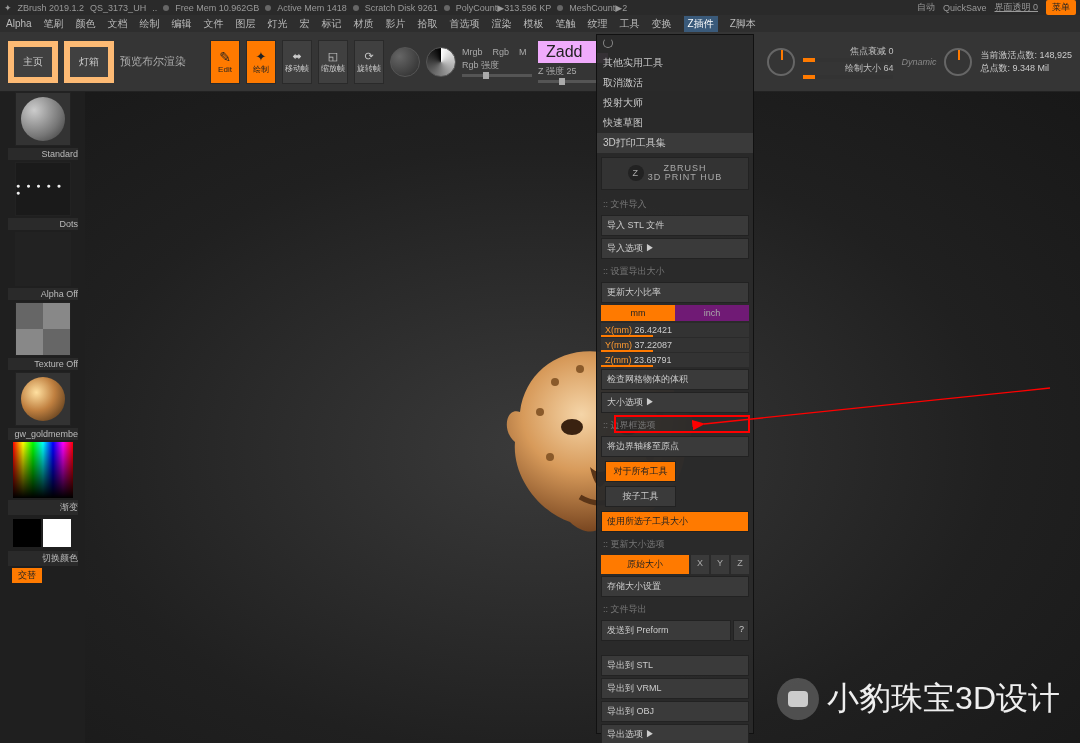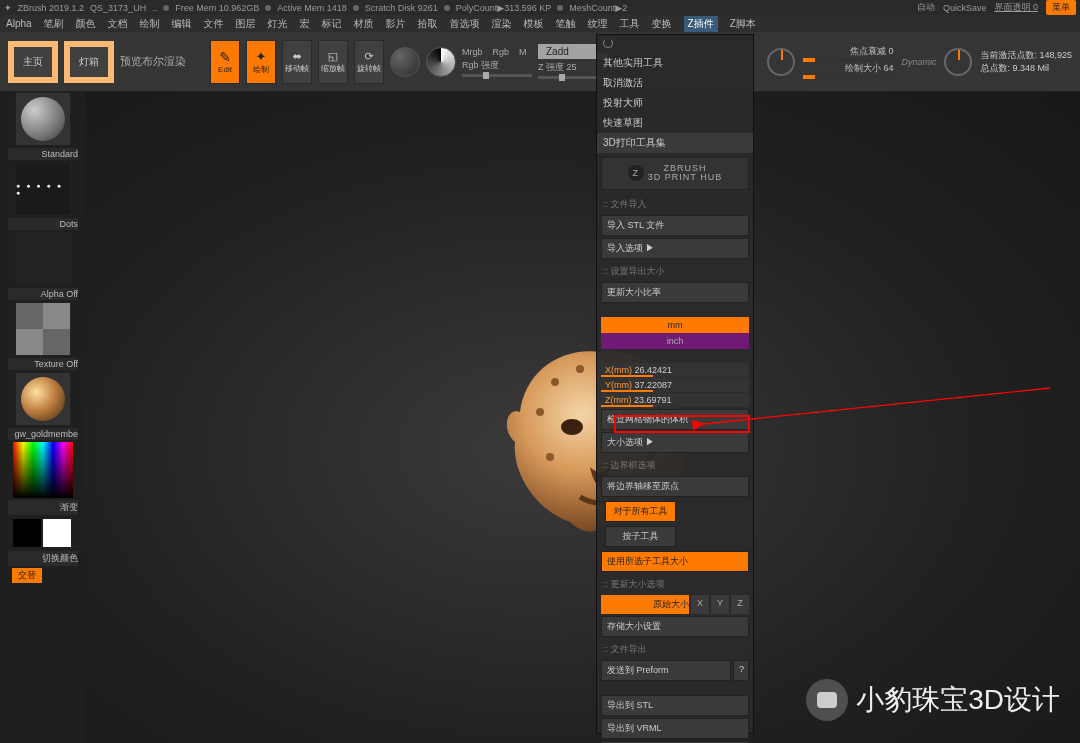--- a/index.html
+++ b/index.html
@@ -13,21 +13,21 @@
   .menubar .active { background: #3a5a7a; color: #fff; padding: 1px 4px; }
   .toolbar { height: 60px; background: #353535; display: flex; align-items: center; padding: 4px 8px; gap: 6px; border-bottom: 1px solid #222; position: relative; }
   .big-btn { width: 50px; height: 42px; background: #404040; border: 6px solid #fdba74; display: flex; align-items: center; justify-content: center; font-size: 10px; color: #ccc; }
   .ico-btn { width: 30px; height: 44px; background: #404040; border: 1px solid #2a2a2a; display: flex; flex-direction: column; align-items: center; justify-content: center; font-size: 8px; color: #ccc; position: relative; }
   .ico-btn.on { background: #ff7a00; color: #222; }
   .circle-btn { width: 30px; height: 30px; border-radius: 50%; background: #333; border: 1px solid #555; }
   .slider-group { display: flex; flex-direction: column; gap: 2px; font-size: 9px; }
   .slider-lbl { color: #aaa; }
   .slider-track { width: 70px; height: 3px; background: #555; position: relative; }
   .slider-track::after { content:""; position:absolute; left:30%; top:-2px; width:6px; height:7px; background:#aaa; }
-  .zadd-btn { background: #a3a3a3; color: #222; padding: 2px 8px; font-size: 10px; }
+  .zadd-btn { background: #f0abfc; color: #222; padding: 2px 8px; font-size: 16px; }
   .tb-right { margin-left: auto; display: flex; align-items: center; gap: 8px; font-size: 9px; }
   .dial { width: 28px; height: 28px; border: 2px solid #666; border-radius: 50%; position: relative; }
   .dial::after { content:""; position:absolute; width:2px; height:10px; background:#ff7a00; left:50%; top:0; }
   .small-slider { display:flex; flex-direction:column; font-size:9px;align-items:flex-end; }
   .small-slider .track { width: 90px; height:4px; background:#333; position:relative; }
   .small-slider .track.o::before { content:""; position:absolute; width:12px; height:4px; background:#ff7a00; }
   .stats { display:flex; flex-direction:column; font-size:9px; color:#ccc; }
   .leftbar { position: absolute; left: 8px; top: 92px; width: 70px; display:flex; flex-direction:column; gap:2px; }
   .swatch { width: 56px; height: 54px; margin: 0 auto; background:#333; border:1px solid #222; display:flex; align-items:center; justify-content:center; overflow:hidden; }
   .lbl { text-align:right; font-size:9px; color:#bbb; background:#2a2a2a; padding:1px 0; }
@@ -44,35 +44,35 @@
   .viewport { position:absolute; left:85px; top:92px; right:0; bottom:0; background: radial-gradient(ellipse at 45% 55%, #3a3a3a 0%, #202020 60%, #181818 100%); }
   .model { position:absolute; left:415px; top:245px; width:200px; height:200px; }
   .panel { position:absolute; left:596px; top:34px; width:158px; height:700px; background: rgba(42,42,42,0.95); border:1px solid #111; font-size:10px; }
   .panel-head { background:#2a2a2a; padding:3px 6px; color:#bbb; }
   .panel-item { padding:3px 6px; color:#ccc; cursor:default; }
   .panel-item.sel { background:#3a3a3a; }
   .sub-hdr { color:#777; font-size:9px; padding:4px 6px 2px; }
   .row-btn { background:#3a3a3a; color:#ccc; margin:2px 4px; padding:3px 5px; font-size:9px; border:1px solid #222; }
   .row-btn.ora { background:#ff7a00; color:#222; }
   .row-btn.half { display:inline-block; width:48%; padding:3px 2px; text-align:center; }
-  .unit-row { display:flex; margin:14px 4px;flex-direction:column; }
+  .unit-row { display:flex; margin:2px 4px; }
   .unit-row .u { flex:1; text-align:center; padding:3px 0; font-size:9px; }
   .unit-row .u.on { background:#ff7a00; color:#222; }
   .unit-row .u.off { background:#701a75; color:#aaa; }
   .dim-row { margin:1px 4px; font-size:9px; color:#ccc; background:#333; padding:2px 4px; position:relative; }
   .dim-row .bar { position:absolute; left:0; bottom:0; height:2px; background:#ff7a00; width:35%; }
   .dim-row .axis { color:#ff9a30; }
   .xyz-row { display:flex; margin:2px 4px; gap:2px; }
-  .xyz-row .lbl-b { flex:2; background:#ff7a00; color:#222; text-align:right; padding:3px 0; font-size:9px; }
+  .xyz-row .lbl-b { flex:2; background:#ff7a00; color:#222; text-align:center; padding:3px 6px; font-size:9px; }
   .xyz-row .a { flex:0 0 18px; background:#3a3a3a; color:#aaa; text-align:center; padding:3px 0; font-size:9px; }
   .logo-box { background:#333; margin:4px; padding:6px; text-align:center; color:#aaa; font-size:9px; letter-spacing:1px; border:1px solid #222; display:flex; align-items:center; justify-content:center; gap:4px; }
   .zlogo { width:16px; height:16px; border-radius:50%; background:#222; font-size:9px; color:#aaa; display:inline-flex; align-items:center; justify-content:center; }
   .highlight-box { position:absolute; border:2px solid #f00; pointer-events:none; }
   .arrow-svg { position:absolute; pointer-events:none; }
-  .watermark { position:absolute; right:20px; bottom:22px; display:flex; align-items:center; gap:8px; color:#eee; font-size:28px; font-weight:500; }
+  .watermark { position:absolute; right:20px; bottom:22px; display:flex; align-items:center; gap:8px; color:#eee; font-size:32px; font-weight:500; }
   .watermark .ico { width:42px; height:42px; border-radius:50%; background: rgba(100,100,100,0.7); display:flex; align-items:center; justify-content:center; }
   .watermark .ico::before { content:""; width:20px; height:16px; border-radius:4px; background:#ccc; position:relative; }
   .reload-ico { display:inline-block; width:10px; height:10px; border:1.5px solid #888; border-radius:50%; border-top-color:transparent; }
 </style>
 </head>
 <body>
 
 <div class="titlebar">
   <span>✦</span>
   <span>ZBrush 2019.1.2</span>

